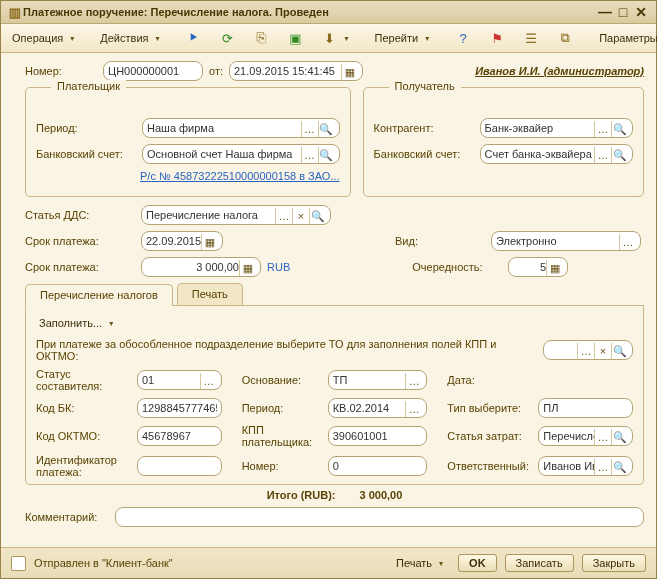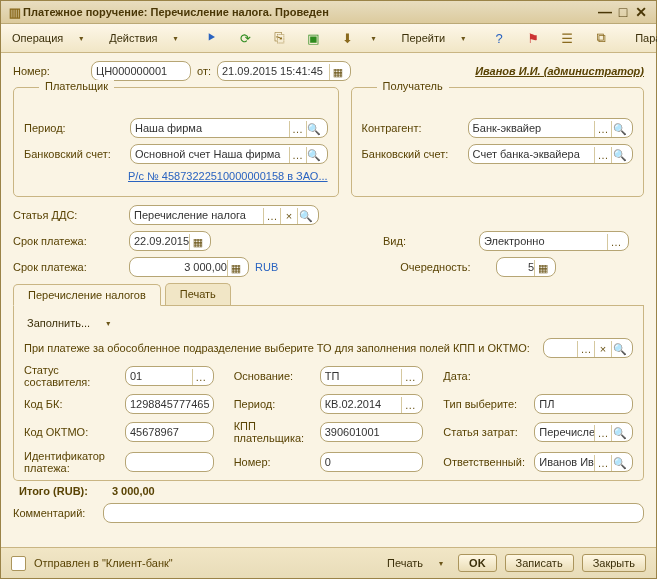--- a/index.html
+++ b/index.html
@@ -38,29 +38,30 @@
     height: 28px;
     display: flex; align-items: center;
     padding: 0 4px;
     gap: 4px;
   }
   .tbtn {
     padding: 2px 6px;
     border: 1px solid transparent;
     border-radius: 3px;
     color: #3b2f09;
-    display: inline-flex; align-items: center; gap: 16px;
+    display: inline-flex; align-items: center; gap: 7px;
     cursor: default;
   }
   .sep { width:1px; height:20px; background:#c9b583; margin:0 2px;}
   .carrot { font-size:8px; color:#6b5518;}
   .content {
     flex: 1;
     padding: 8px 12px 20px 12px;
     overflow: hidden;
+    margin-left: 12px;
   }
   .row { display: flex; align-items: center; margin-bottom: 6px; gap: 6px;}
   .label { color: #594304; }
   .lab-w { width: 110px; }
   .lab-w2 { width: 100px; }
   .input-like {
     background: #fff;
     border: 1px solid #b6a574;
     border-radius: 8px;
     height: 20px;
@@ -109,21 +110,21 @@
   }
   .tab.active { background:#faf4e4; font-weight: normal; border-bottom:1px solid #faf4e4; position:relative; top:1px;}
   .tab-body {
     border: 1px solid #c9b583; border-top:none;
     border-radius: 0 0 5px 5px;
     padding: 8px 10px 6px 10px;
   }
   .grid3 { display: grid; grid-template-columns: 1fr 1fr 1fr; gap: 6px 20px;}
   .field { display:flex; align-items:center; gap:6px;}
   .field .fl { width: 95px; color:#594304; }
-  .total-row{ display:flex; justify-content:flex-start; gap:24px; padding:4px 6px 2px; font-weight:bold;}
+  .total-row{ display:flex; justify-content:center; gap:24px; padding:4px 6px 2px; font-weight:bold;}
   .bottombar {
     background: linear-gradient(#f1e6c6, #e8dcb8);
     border-top: 1px solid #c9b583;
     height: 30px;
     display:flex; align-items:center; padding: 0 10px; gap:8px;
   }
   .btn {
     padding: 2px 10px;
     border: 1px solid #ab955c;
     border-radius: 3px;

